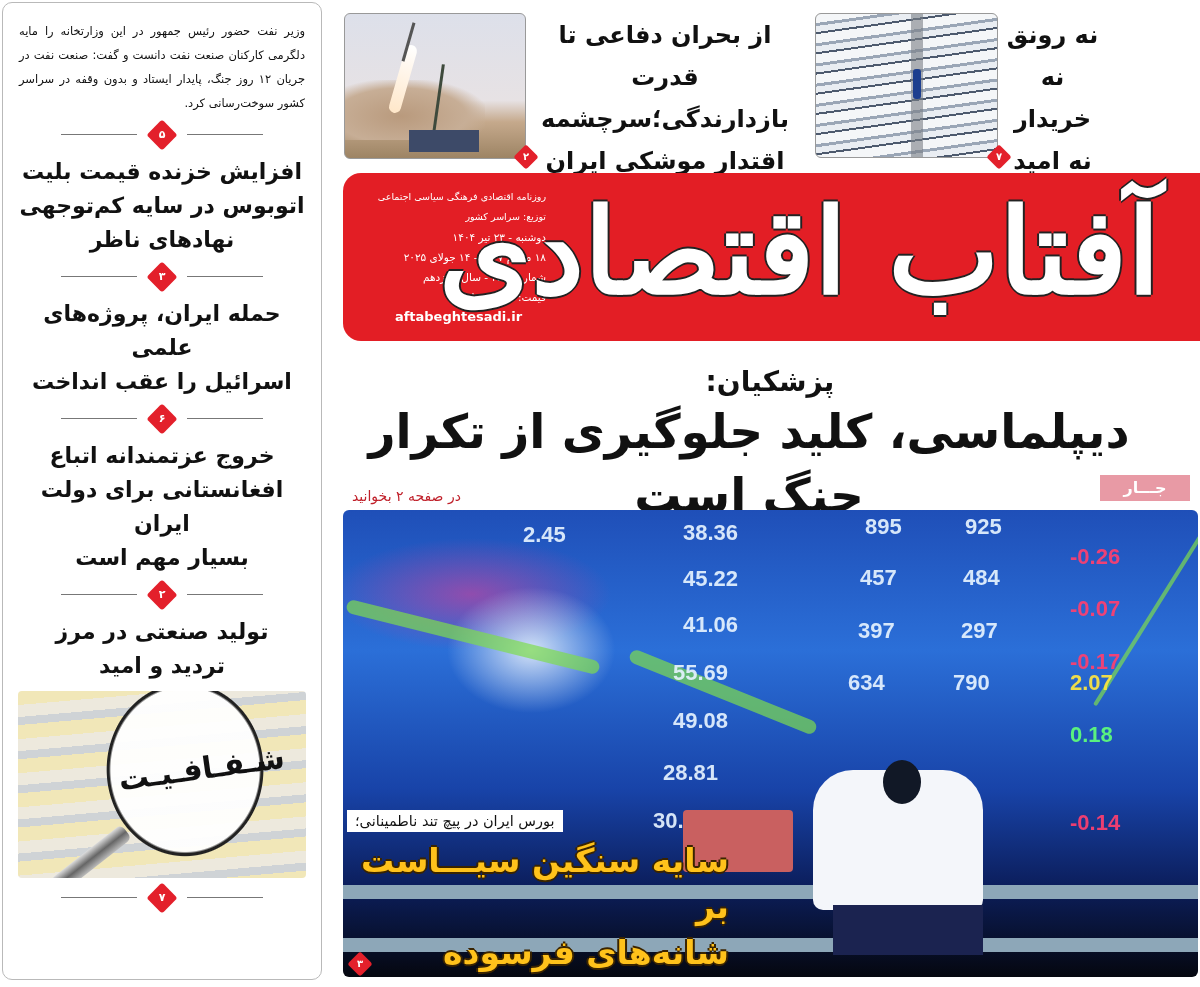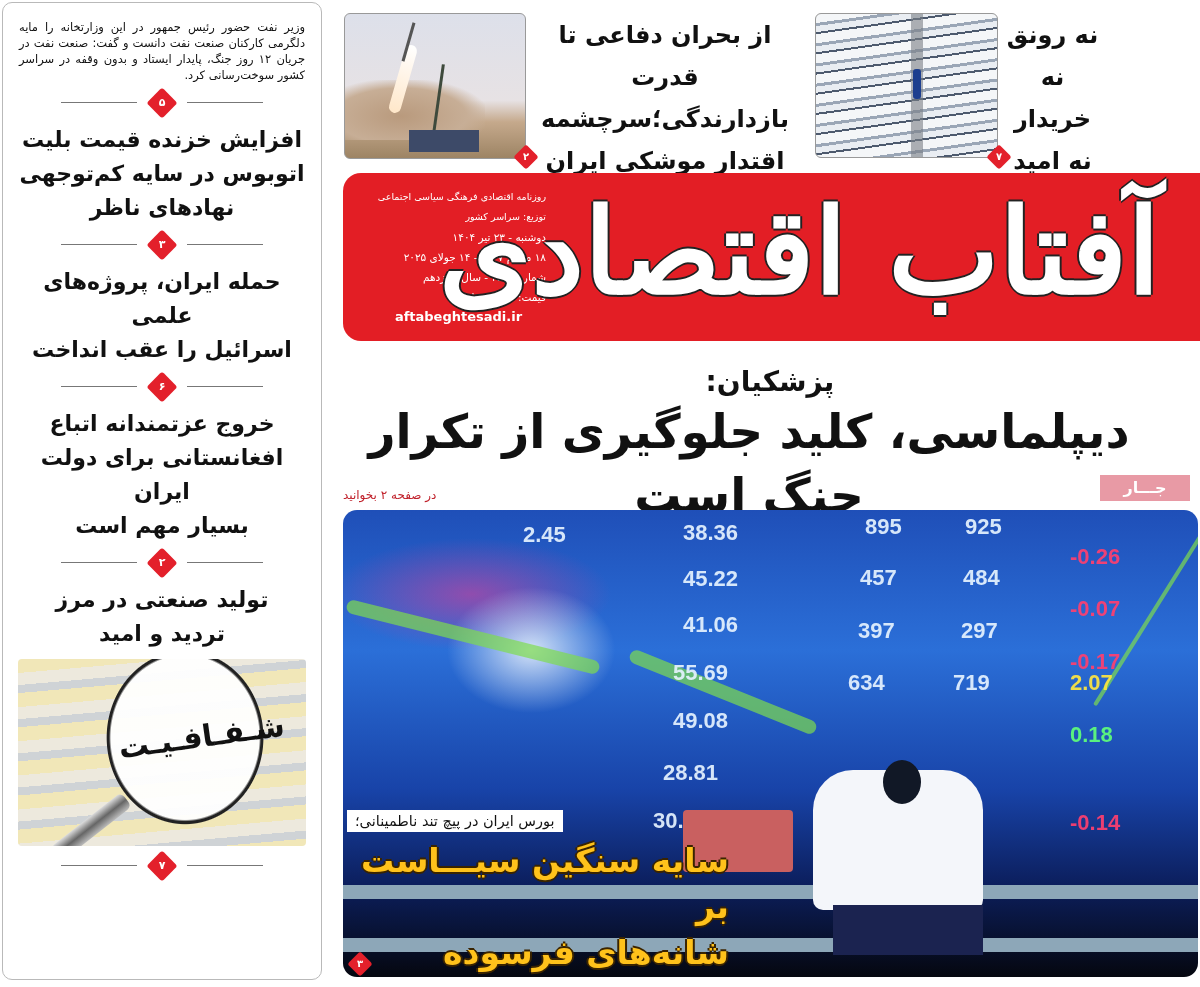--- a/index.html
+++ b/index.html
@@ -10,21 +10,21 @@
   .sidebar {
     position: absolute; left: 2px; top: 2px; width: 320px; height: 978px;
     border: 1px solid #b9b9b9; border-radius: 10px; background: #fff;
     padding: 10px 12px 0 12px; direction: rtl; text-align: center;
   }
   .sb-headline {
     font-weight: bold; font-size: 22px; line-height: 34px; color: #111;
     white-space: pre-line;
   }
   .sb-lede {
-    font-size: 11.5px; line-height: 16px; text-align: justify; margin-top: 6px;
+    font-size: 11.5px; line-height: 24px; text-align: justify; margin-top: 6px;
     padding: 0 4px; white-space: pre-line;
   }
   .sep {
     position: relative; height: 28px; margin: 6px 0;
   }
   .sep .line { position: absolute; top: 13px; height: 1px; background: #777; width: 76px; }
   .sep .line.l { left: 46px; }
   .sep .line.r { right: 46px; }
   .diamond {
     position: absolute; left: 50%; top: 3px; width: 22px; height: 22px; margin-left: -11px;
@@ -110,31 +110,31 @@
   
   .kicker {
     position: absolute; left: 340px; top: 365px; width: 860px; text-align: center; direction: rtl;
     font-size: 28px; font-weight: bold;
   }
   .main-headline {
     position: absolute; left: 324px; top: 400px; width: 850px; direction: rtl; text-align: center;
     font-size: 47px; font-weight: bold; line-height: 64px; color: #111; letter-spacing: -1px;
   }
   .read-more {
-    position: absolute; left: 343px; top: 488px; font-size: 12px; color: #c0202a; direction: rtl;
+    position: absolute; left: 352px; top: 488px; font-size: 14px; color: #c0202a; direction: rtl;
   }
   .jar-tag {
     position: absolute; left: 1100px; top: 475px; width: 90px; height: 26px; background: #e89aa5;
     color: #fff; font-weight: bold; font-size: 16px; text-align: center; line-height: 26px; direction: rtl;
   }
 
   
   .main-photo {
     position: absolute; left: 343px; top: 510px; width: 855px; height: 467px;
-    border-radius: 14px; overflow: hidden;
+    border-radius: 6px; overflow: hidden;
     background:
       radial-gradient(ellipse 120px 90px at 22% 30%, rgba(255,255,255,.8), transparent 70%),
       radial-gradient(ellipse 200px 80px at 15% 18%, rgba(230,60,150,.55), transparent 70%),
       linear-gradient(180deg, #1f4fb8 0%, #2b6fd8 30%, #1843a8 60%, #0c1f5e 80%, #05070f 100%);
   }
   .ticker {
     position: absolute; font-weight: bold; font-family: "Liberation Sans", sans-serif;
     font-size: 22px; color: #e6f3ff; opacity: .92;
   }
   .ticker.red { color: #ff3f6f; margin-top: 34px; }
@@ -281,21 +281,21 @@
   <span class="ticker" style="left:330px;top:198px;">49.08</span>
   <span class="ticker" style="left:320px;top:250px;">28.81</span>
   <span class="ticker" style="left:310px;top:298px;">30.94</span>
   <span class="ticker" style="left:522px;top:4px;">895</span>
   <span class="ticker" style="left:622px;top:4px;">925</span>
   <span class="ticker" style="left:517px;top:55px;">457</span>
   <span class="ticker" style="left:620px;top:55px;">484</span>
   <span class="ticker" style="left:515px;top:108px;">397</span>
   <span class="ticker" style="left:618px;top:108px;">297</span>
   <span class="ticker" style="left:505px;top:160px;">634</span>
-  <span class="ticker" style="left:610px;top:160px;">719</span>
+  <span class="ticker" style="left:610px;top:160px;">790</span>
   <span class="ticker red" style="left:727px;top:0px;">-0.26</span>
   <span class="ticker red" style="left:727px;top:52px;">-0.07</span>
   <span class="ticker red" style="left:727px;top:105px;">-0.17</span>
   <span class="ticker yellow" style="left:727px;top:160px;">2.07</span>
   <span class="ticker green" style="left:727px;top:212px;">0.18</span>
   <span class="ticker red" style="left:727px;top:266px;">-0.14</span>
 
   <div class="steps" style="top:375px;"></div>
   <div class="steps" style="top:428px;"></div>
   <div class="briefcase"></div>

